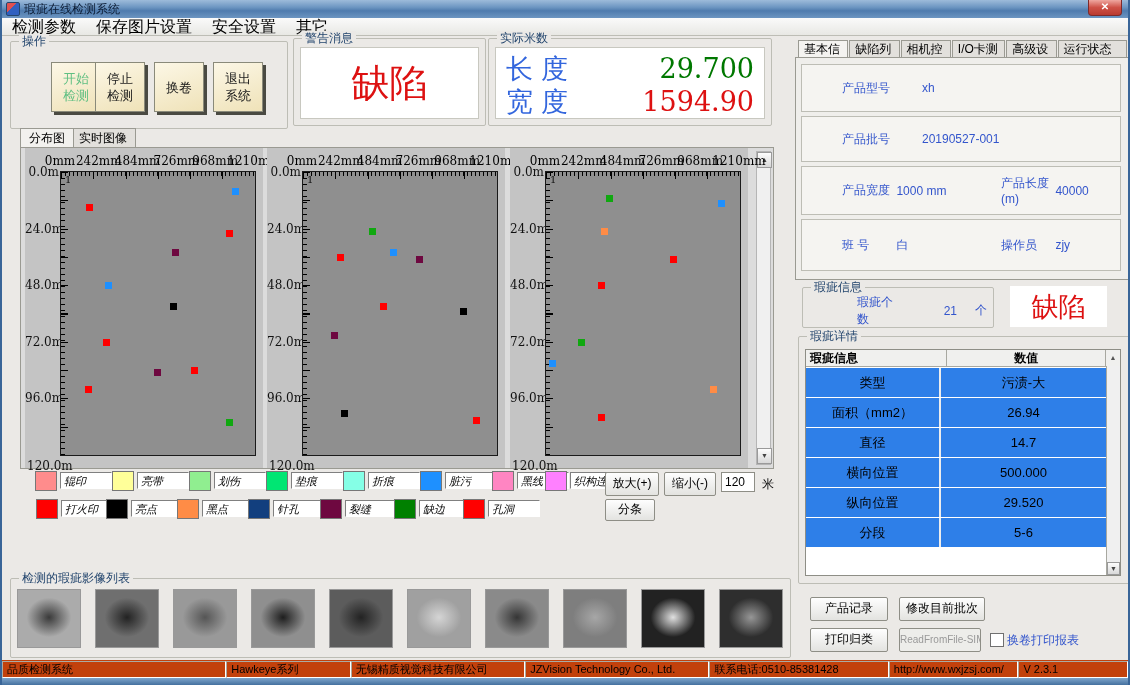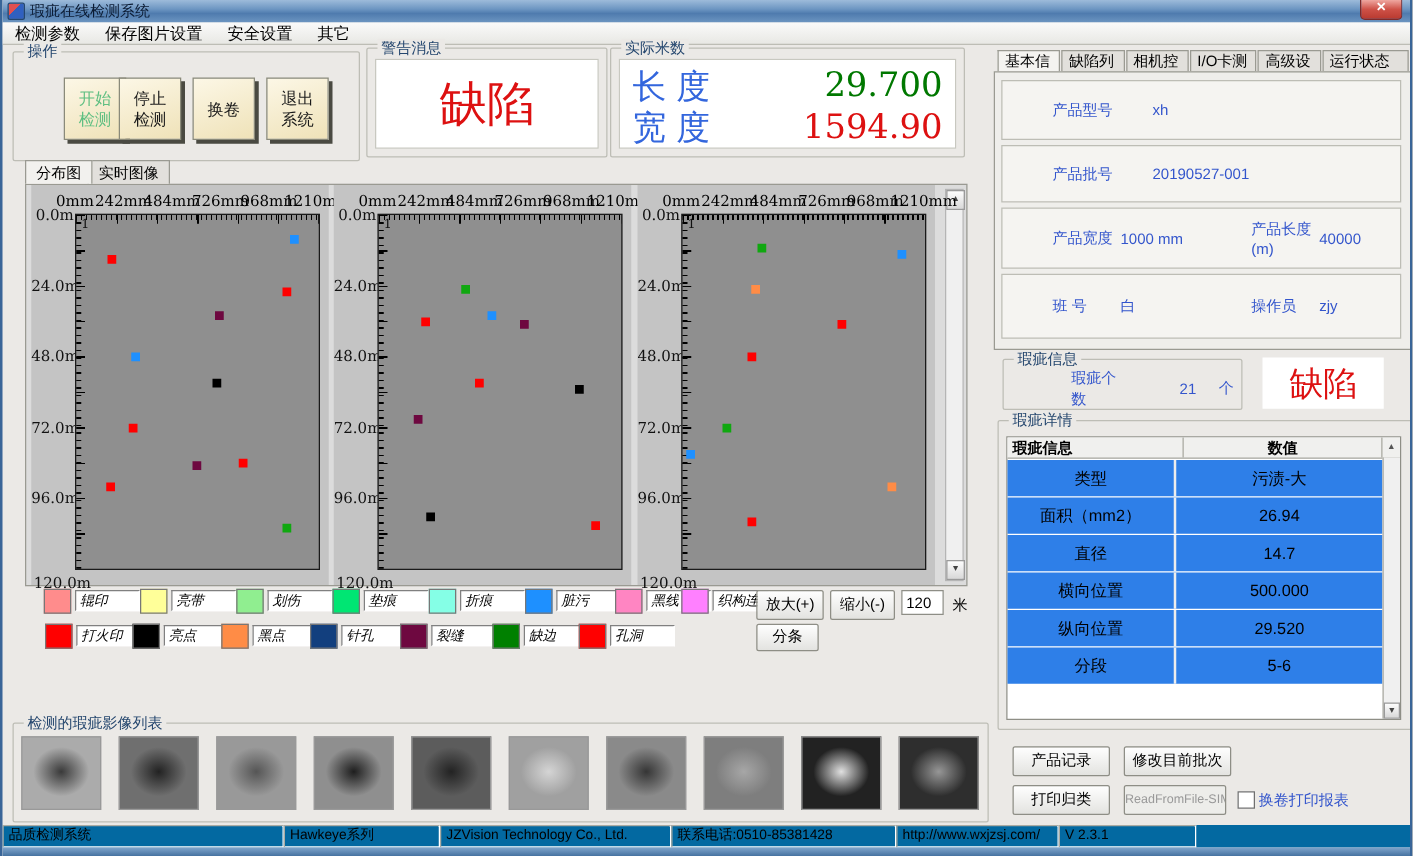--- a/index.html
+++ b/index.html
@@ -12,21 +12,21 @@
     display:flex;align-items:center;padding-left:4px;box-sizing:border-box;}
   .app-icon{width:12px;height:12px;border-radius:2px;margin-right:4px;
     background:linear-gradient(135deg,#E05050 0 40%,#3060C0 40% 100%);border:1px solid #24466E;}
   .title-text{font-size:12px;color:#0B1B33;}
   .close-btn{position:absolute;right:6px;top:0;width:32px;height:15px;border:1px solid #7E2A2A;
     border-top:none;border-radius:0 0 4px 4px;background:linear-gradient(180deg,#EFA7A0,#CE5147 50%,#B93A30);
     color:#fff;font-size:10px;line-height:14px;text-align:center;font-weight:bold;}
   
   .menubar{position:absolute;left:0;top:18px;right:0;height:17px;background:linear-gradient(180deg,#FAFAFA,#E8E8E4);
     border-bottom:1px solid #BDBDB5;display:flex;align-items:center;}
-  .menu-item{padding:0 10px;font-size:13px;line-height:16px;}
+  .menu-item{padding:0 10px;font-size:16px;line-height:16px;}
   
   .group{position:absolute;border:1px solid #BDBDB5;border-radius:2px;}
   .group>.gtitle{position:absolute;top:-8px;left:8px;background:#EBE9E6;padding:0 3px;color:#24466E;font-size:12px;line-height:14px;}
   
   .op-btn{position:absolute;width:48px;height:48px;top:20px;
     background:linear-gradient(160deg,#FCF7E6,#EFE2B8);border:1px solid #8A8A7A;
     box-shadow:3px 3px 0 #4A4A42;font-size:13px;white-space:pre-line;text-align:center;
     display:flex;align-items:center;justify-content:center;line-height:17px;}
   
   .white-inner{position:absolute;inset:8px 6px 6px 6px;background:#fff;border:1px solid #C8C8C0;
@@ -88,21 +88,21 @@
   .dhead .h2{flex:1;text-align:center;}
   .dhead .hs{width:14px;border-left:1px solid #A8A8A0;font-size:7px;text-align:center;line-height:15px;color:#555;}
   .drow{display:flex;height:29px;background:#2E7FE8;margin-top:1px;font-size:13px;}
   .drow .c1{width:45%;border-right:2px solid #EDEDED;box-sizing:border-box;display:flex;align-items:center;justify-content:center;}
   .drow .c2{flex:1;display:flex;align-items:center;justify-content:center;}
   .dscroll{position:absolute;right:0;top:16px;bottom:0;width:14px;background:#F0F0F0;border-left:1px solid #A8A8A0;box-sizing:border-box;}
   .dsarrow{position:absolute;left:0;width:13px;height:13px;font-size:7px;line-height:12px;text-align:center;color:#444;background:linear-gradient(#FDFDFD,#D8D8D8);border:1px solid #9A9A9A;box-sizing:border-box;}
   .chk{position:absolute;width:12px;height:12px;background:#fff;border:1px solid #707070;}
   .chk-label{position:absolute;font-size:12px;color:#3355CC;}
   
-  .statusbar{position:absolute;left:0;right:0;top:660px;height:18px;background:#0369a1;display:flex;}
+  .statusbar{position:absolute;left:0;right:0;top:660px;height:18px;background:#c2410c;display:flex;align-items:center;}
   .scell{border:1px solid #ABABA3;border-right-color:#fff;border-bottom-color:#fff;box-sizing:border-box;
     font-size:11px;line-height:15px;padding-left:4px;overflow:hidden;white-space:nowrap;}
   .bottom-strip{position:absolute;left:0;right:0;top:678px;height:7px;background:linear-gradient(180deg,#7FA5CC,#44719F);}
 </style>
 </head>
 <body>
 
 <div class="window">
 
   <div class="titlebar">
@@ -397,20 +397,21 @@
   <div class="cbtn" style="left:808px;top:597px;width:76px;height:22px;line-height:21px;">产品记录</div>
   <div class="cbtn" style="left:897px;top:597px;width:84px;height:22px;line-height:21px;">修改目前批次</div>
   <div class="cbtn" style="left:808px;top:628px;width:76px;height:22px;line-height:21px;">打印归类</div>
   <div class="cbtn disabled" style="left:897px;top:628px;width:80px;height:22px;line-height:21px;">ReadFromFile-SIM</div>
   <div class="chk" style="left:988px;top:633px;"></div>
   <div class="chk-label" style="left:1005px;top:632px;">换卷打印报表</div>
 
   <div class="statusbar" id="statusbar">
       <div class="scell" style="width: 225px;">品质检测系统</div>
       <div class="scell" style="width: 125px;">Hawkeye系列</div>
+      <div class="scell" style="width: 175px;">无锡精质视觉科技有限公司</div>
       <div class="scell" style="width: 185px;">JZVision Technology Co., Ltd.</div>
       <div class="scell" style="width: 180px;">联系电话:0510-85381428</div>
       <div class="scell" style="width: 130px;">http://www.wxjzsj.com/</div>
       <div class="scell" style="width: 110px;">V 2.3.1</div>
     </div>
   <div class="bottom-strip"></div>
 <div class="ltab active" style="left: 18px;">分布图</div>
     <div class="ltab" style="left: 68px;">实时图像</div>
   </div>
 

